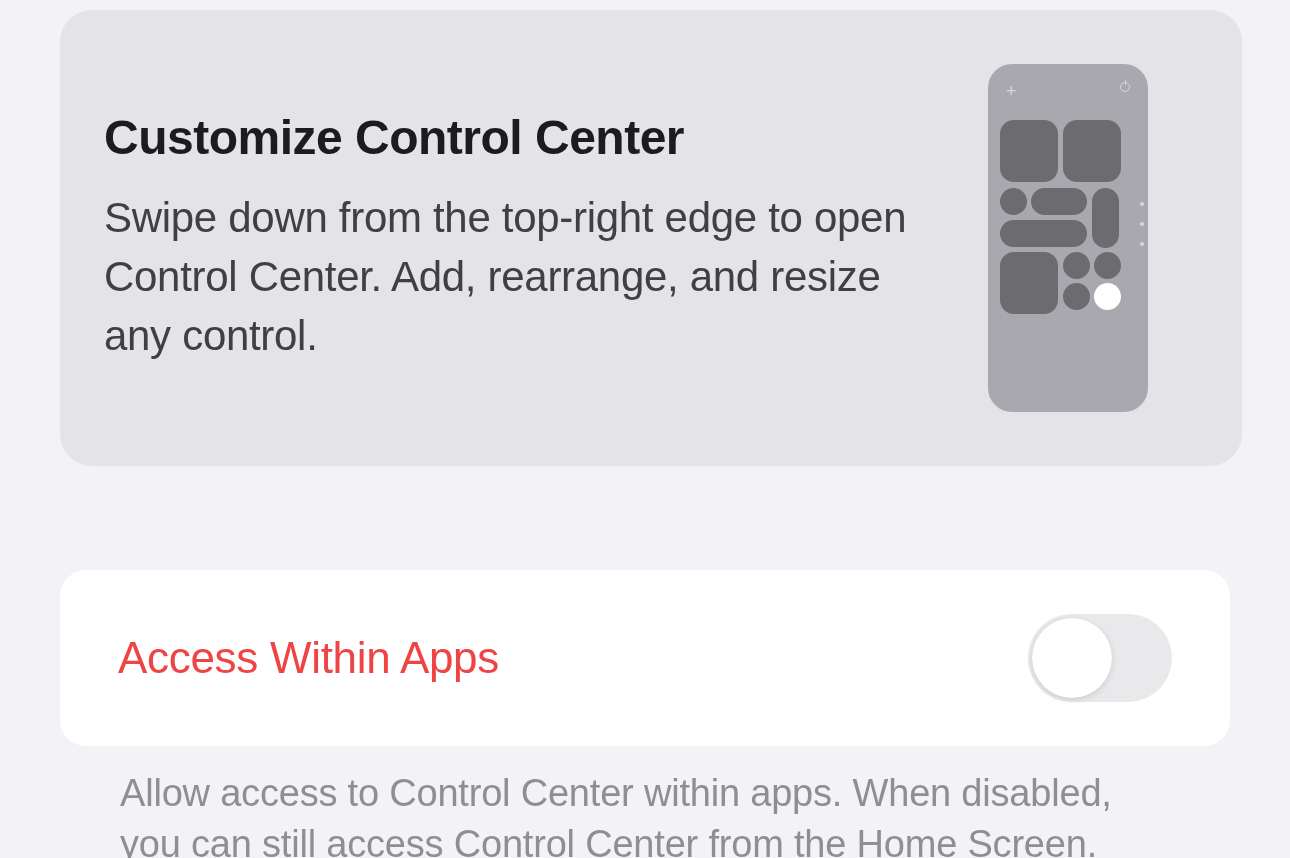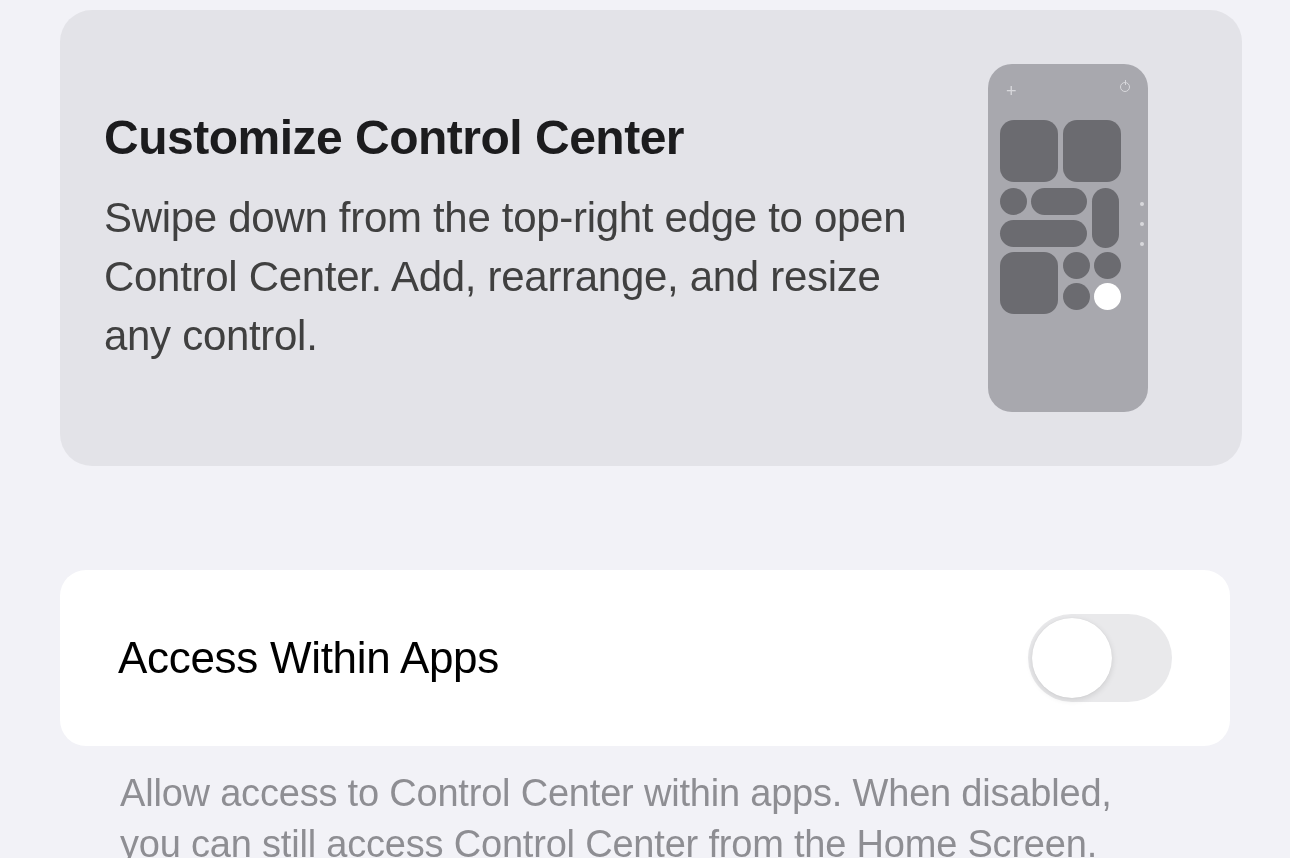--- a/index.html
+++ b/index.html
@@ -186,21 +186,21 @@
       border-radius: 26px;
       margin: 104px 60px 0 60px;
       padding: 44px 58px;
       display: flex;
       align-items: center;
       justify-content: space-between;
     }
     .settings-label {
       font-size: 44px;
       font-weight: 400;
-      color: #000000;
+      color: #ef4444;
       letter-spacing: -0.3px;
     }
     .toggle {
       width: 144px;
       height: 88px;
       background: #e9e9eb;
       border-radius: 44px;
       position: relative;
       cursor: pointer;
     }

